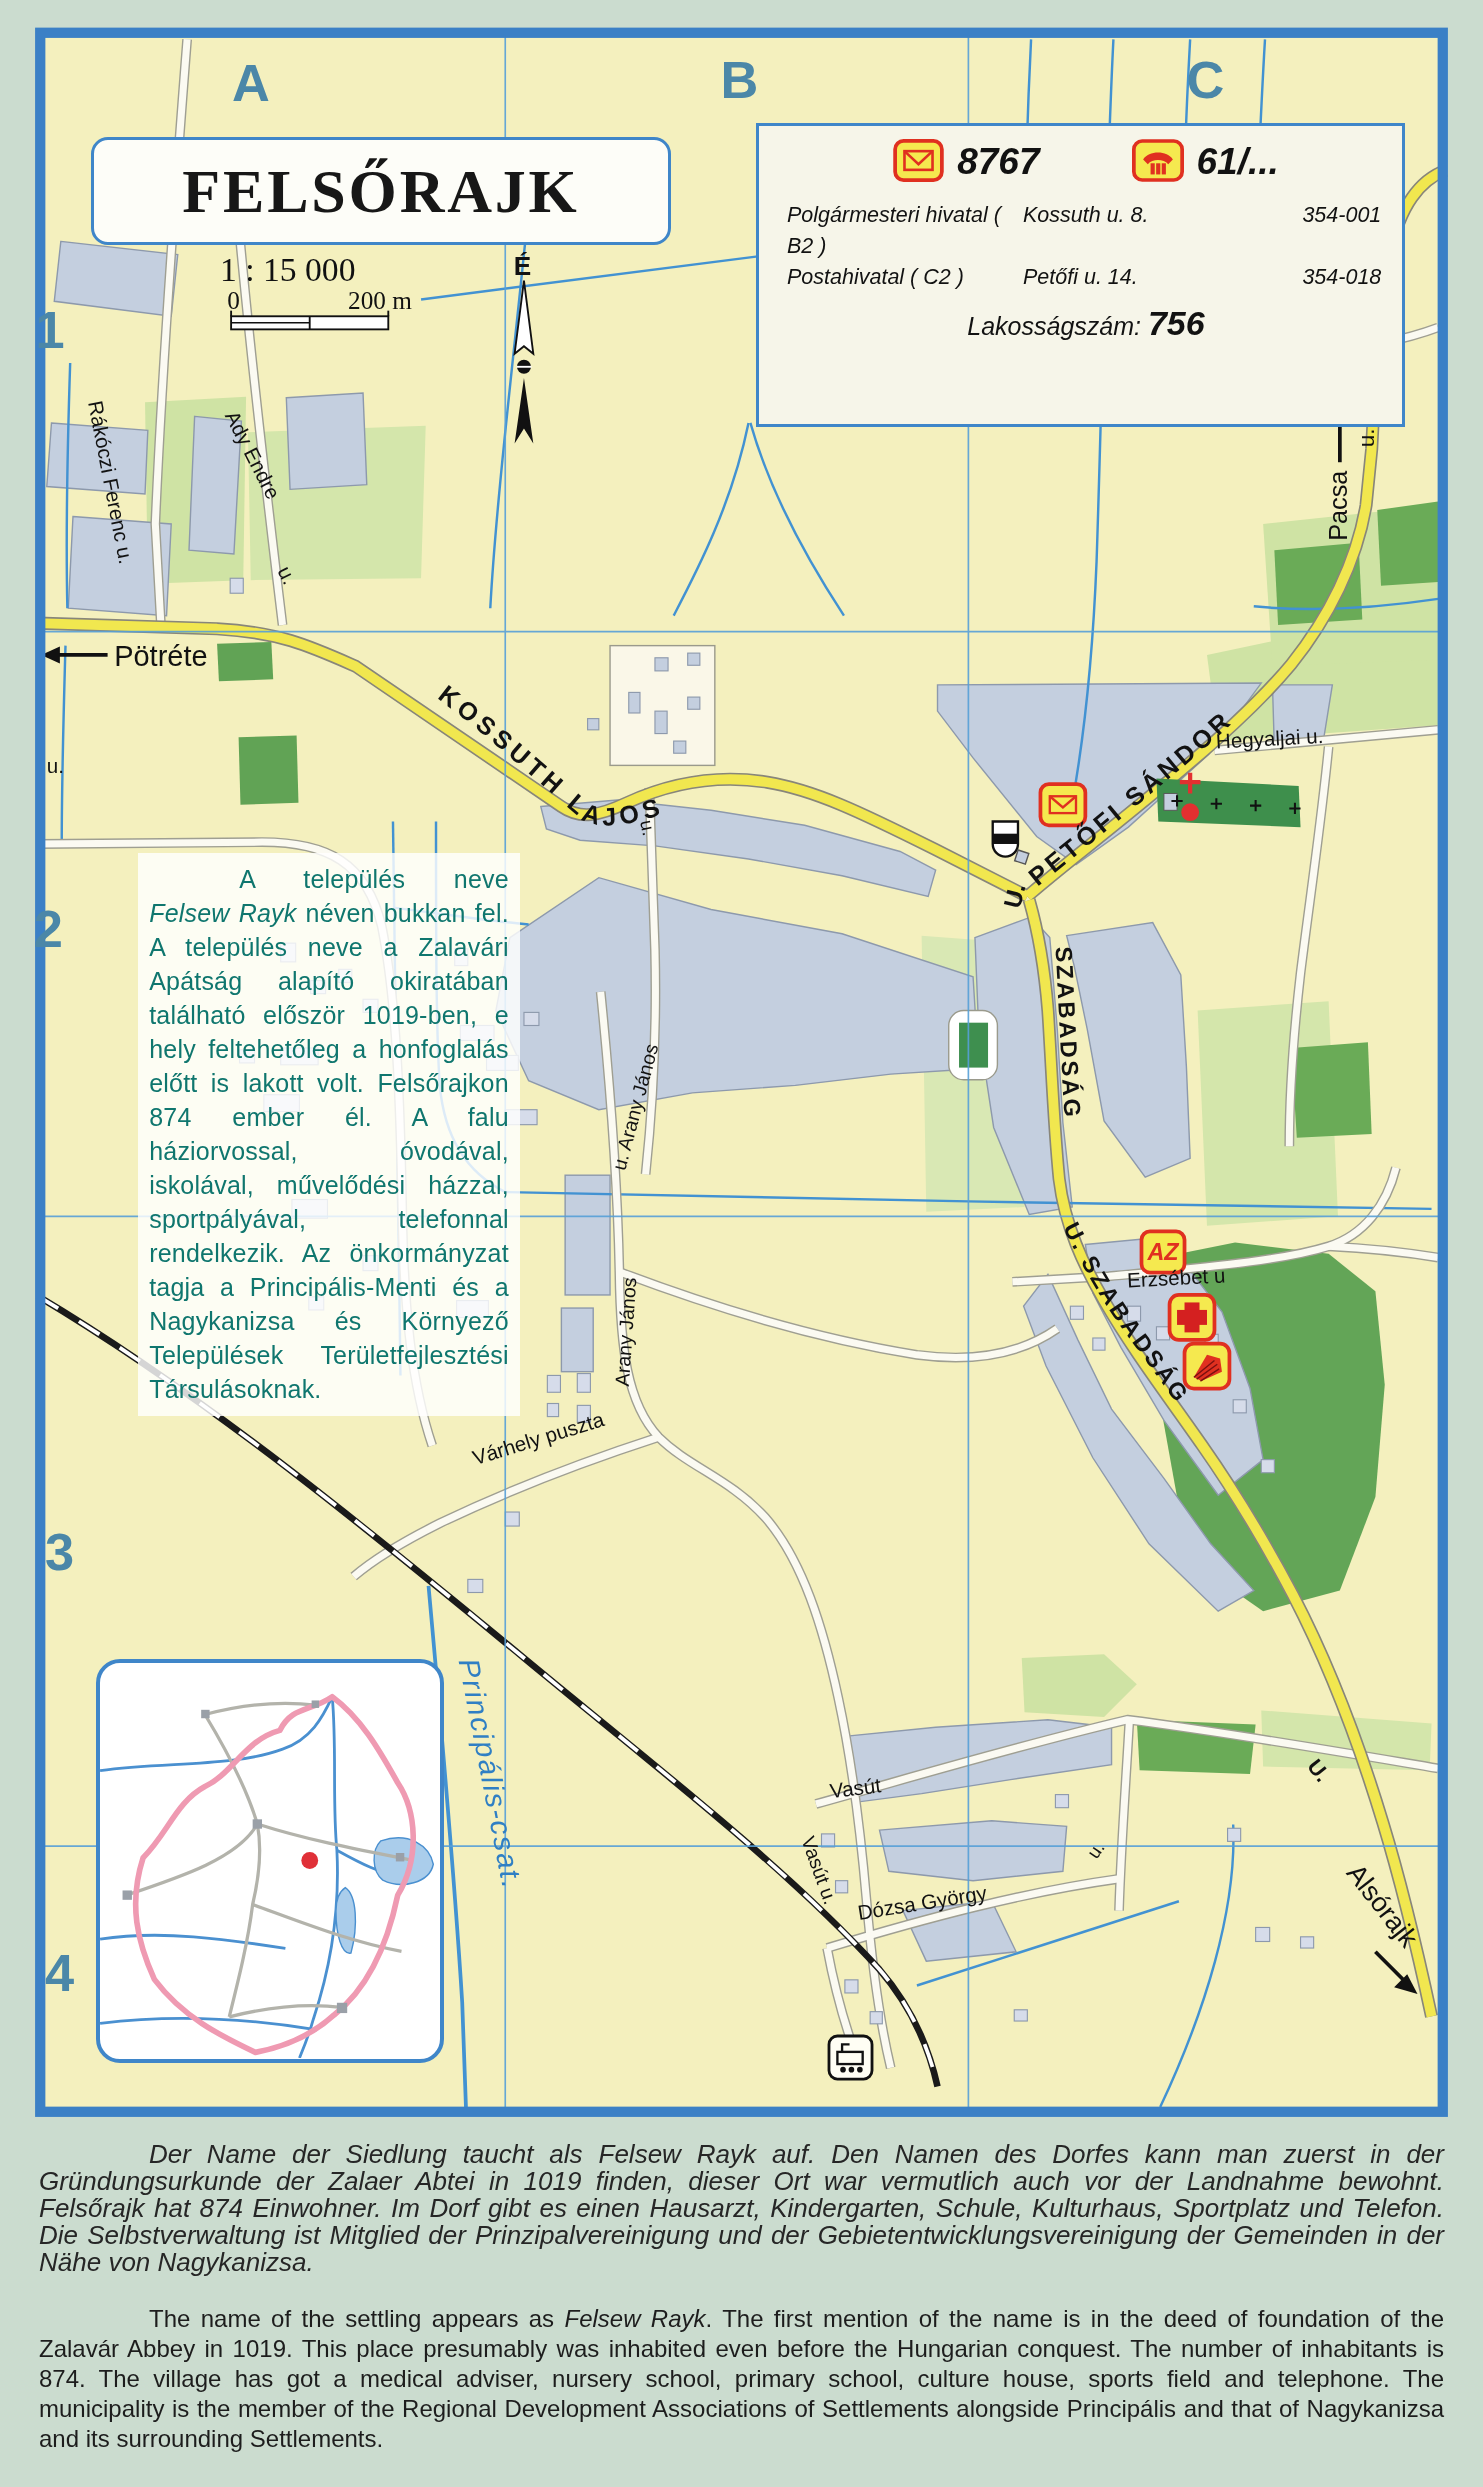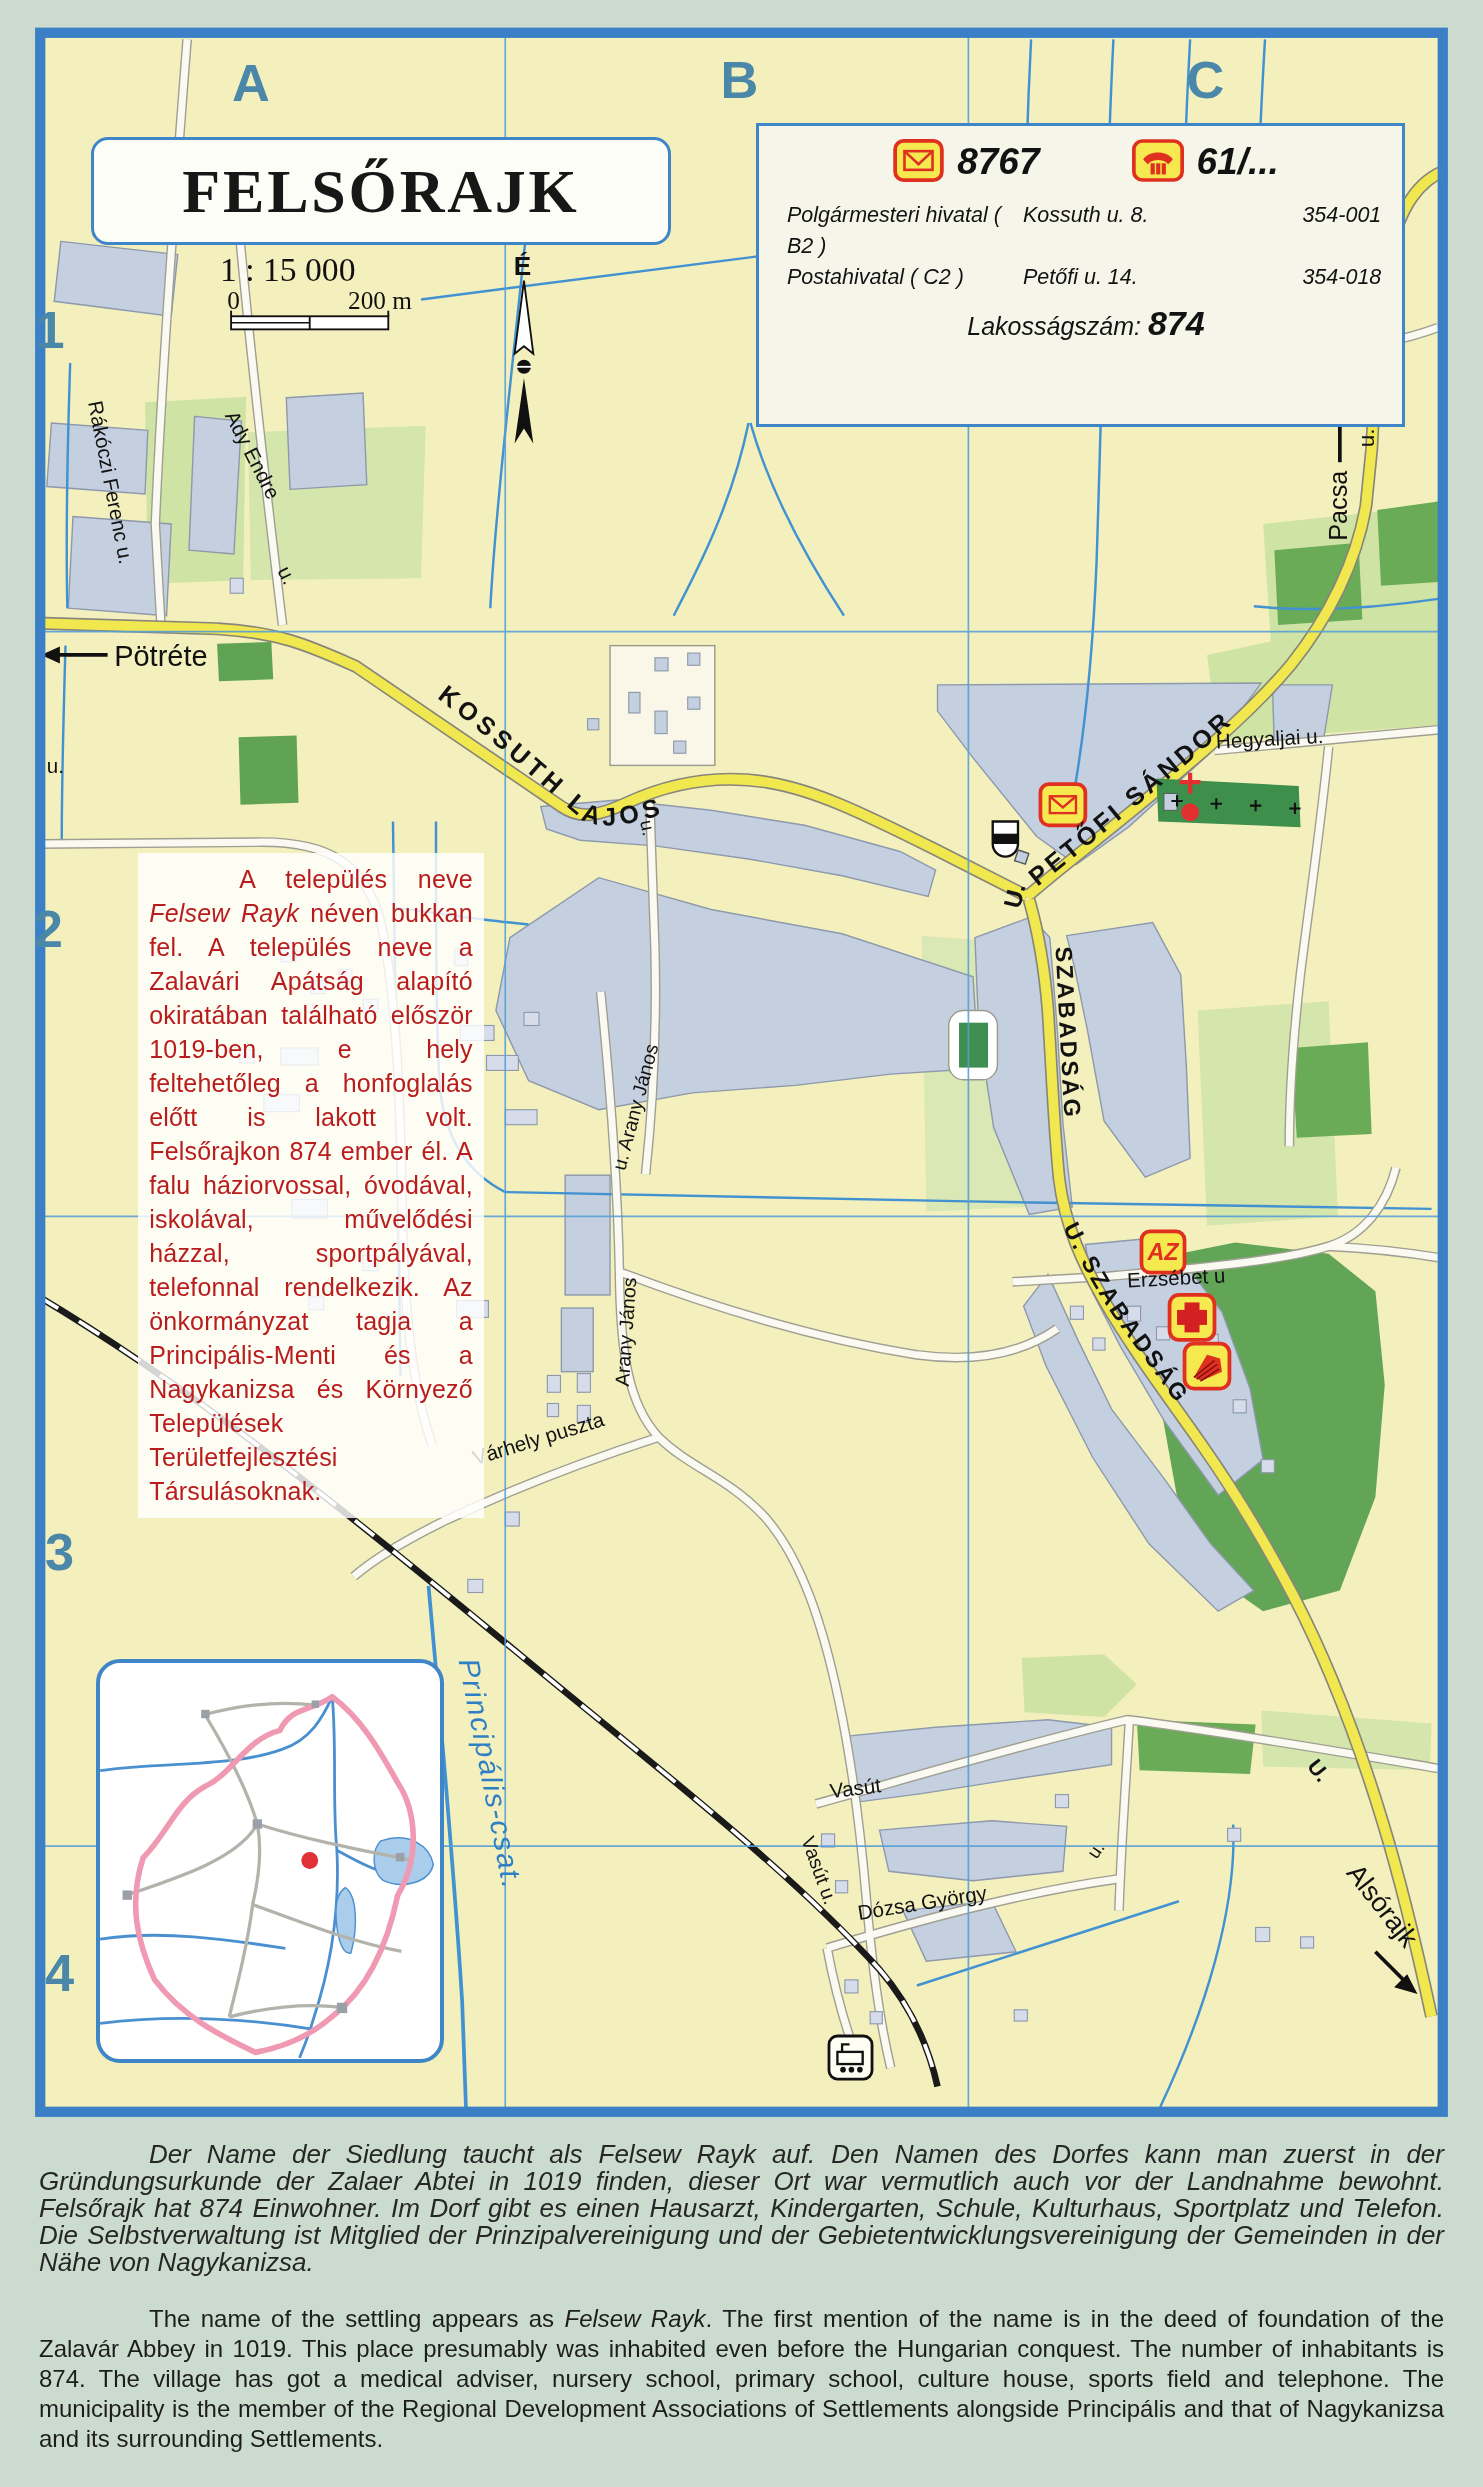--- a/index.html
+++ b/index.html
@@ -20,23 +20,23 @@
     font-style:italic;color:#121212;padding:9.4px 17px 5.6px 28px;}
   .info-head{display:flex;align-items:center;justify-content:center;gap:13px;margin-top:3.7px;}
   .info-head .num{font-size:37px;font-weight:bold;}
   .info-head .gap{width:66px;}
   .info-rows{margin-top:15px;}
   .info-row{display:grid;grid-template-columns:236px 187px 1fr;font-size:21.5px;line-height:31px;}
   .info-row .ph{text-align:right;padding-right:3.7px;}
   .info-pop{margin-top:11.2px;text-align:center;font-size:25px;}
   .info-pop b{font-size:34px;}
 
-  .hu-text{position:absolute;left:138px;top:853px;width:346px;
+  .hu-text{position:absolute;left:138px;top:853px;width:382px;
     background:rgba(255,255,255,0.82);padding:9.4px 11.2px;box-sizing:border-box;
-    font-size:25px;line-height:34px;text-align:justify;color:#b91c1c;
+    font-size:25px;line-height:34px;text-align:justify;color:#0f766e;
     letter-spacing:0.2px;text-indent:90px;}
   .hu-text i{font-style:italic;}
 
   .inset{position:absolute;left:96px;top:1659px;width:348px;height:404px;
     background:#fff;border:4.7px solid #3f86c9;border-radius:24px;box-sizing:border-box;
     overflow:hidden;}
 
   .para{position:absolute;left:39px;width:1405px;text-align:justify;color:#262626;}
   .para.de{top:2141px;font-style:italic;font-size:26px;line-height:27px;text-indent:110px;}
   .para.en{top:2304px;font-size:24px;line-height:30px;text-indent:110px;color:#1d1d1d;}
@@ -397,21 +397,21 @@
       <span class="ph">354-001</span>
     </div>
     <div class="info-row">
       <span>Postahivatal ( C2 )</span>
       <span>Petőfi u. 14.</span>
       <span class="ph">354-018</span>
     </div>
   </div>
   <div class="info-pop">
     <span>Lakosságszám:</span>
-    <b>874</b>
+    <b>756</b>
   </div>
 </div>
 
 <div class="hu-text">
   <span>A település neve </span><i>Felsew Rayk</i><span> néven bukkan fel. A település neve a Zalavári Apátság alapító okiratában található először 1019-ben, e hely feltehetőleg a honfoglalás előtt is lakott volt. Felsőrajkon 874 ember él. A falu háziorvossal, óvodával, iskolával, művelődési házzal, sportpályával, telefonnal rendelkezik. Az önkormányzat tagja a Principális-Menti és a Nagykanizsa és Környező Települések Területfejlesztési Társulásoknak.</span>
 </div>
 
 <div class="inset">
   <svg width="339" height="395" viewBox="0 0 362 422">
     <g fill="none" stroke="#4a90d0" stroke-width="3">

